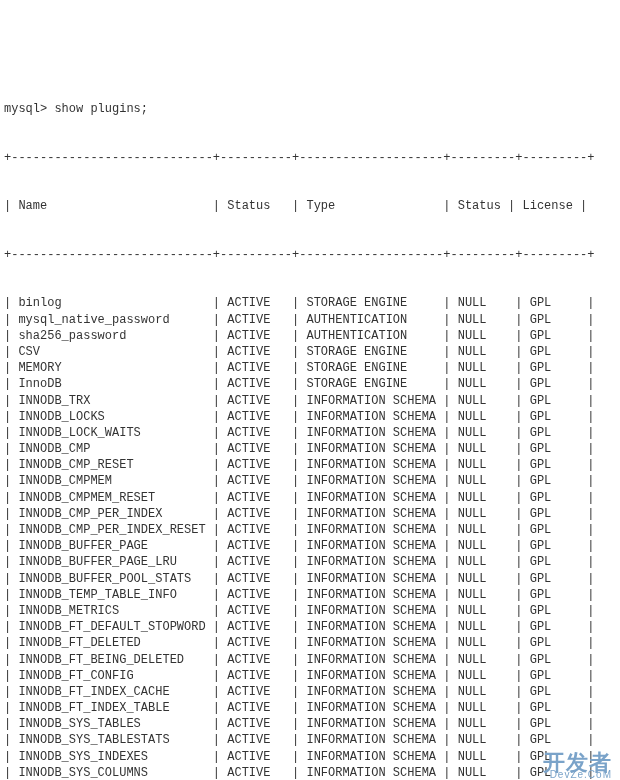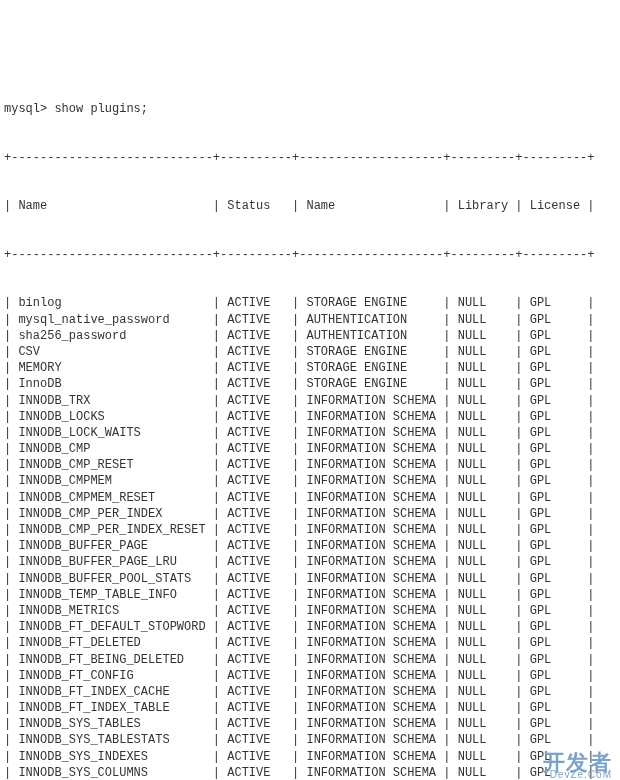--- a/index.html
+++ b/index.html
@@ -37,21 +37,21 @@
     }
   </style>
 </head>
 <body>
 
 
 
 <div class="terminal">
   <div class="row">mysql&gt; show plugins;</div>
   <div class="row sep">+----------------------------+----------+--------------------+---------+---------+</div>
-  <div class="row" id="header-row">| Name                       | Status   | Name               | Library | License |</div>
+  <div class="row" id="header-row">| Name                       | Status   | Type               | Status | License |</div>
   <div class="row sep">+----------------------------+----------+--------------------+---------+---------+</div>
   <div id="tbody"><div class="row">| binlog                     | ACTIVE   | STORAGE ENGINE     | NULL    | GPL     |</div><div class="row">| mysql_native_password      | ACTIVE   | AUTHENTICATION     | NULL    | GPL     |</div><div class="row">| sha256_password            | ACTIVE   | AUTHENTICATION     | NULL    | GPL     |</div><div class="row">| CSV                        | ACTIVE   | STORAGE ENGINE     | NULL    | GPL     |</div><div class="row">| MEMORY                     | ACTIVE   | STORAGE ENGINE     | NULL    | GPL     |</div><div class="row">| InnoDB                     | ACTIVE   | STORAGE ENGINE     | NULL    | GPL     |</div><div class="row">| INNODB_TRX                 | ACTIVE   | INFORMATION SCHEMA | NULL    | GPL     |</div><div class="row">| INNODB_LOCKS               | ACTIVE   | INFORMATION SCHEMA | NULL    | GPL     |</div><div class="row">| INNODB_LOCK_WAITS          | ACTIVE   | INFORMATION SCHEMA | NULL    | GPL     |</div><div class="row">| INNODB_CMP                 | ACTIVE   | INFORMATION SCHEMA | NULL    | GPL     |</div><div class="row">| INNODB_CMP_RESET           | ACTIVE   | INFORMATION SCHEMA | NULL    | GPL     |</div><div class="row">| INNODB_CMPMEM              | ACTIVE   | INFORMATION SCHEMA | NULL    | GPL     |</div><div class="row">| INNODB_CMPMEM_RESET        | ACTIVE   | INFORMATION SCHEMA | NULL    | GPL     |</div><div class="row">| INNODB_CMP_PER_INDEX       | ACTIVE   | INFORMATION SCHEMA | NULL    | GPL     |</div><div class="row">| INNODB_CMP_PER_INDEX_RESET | ACTIVE   | INFORMATION SCHEMA | NULL    | GPL     |</div><div class="row">| INNODB_BUFFER_PAGE         | ACTIVE   | INFORMATION SCHEMA | NULL    | GPL     |</div><div class="row">| INNODB_BUFFER_PAGE_LRU     | ACTIVE   | INFORMATION SCHEMA | NULL    | GPL     |</div><div class="row">| INNODB_BUFFER_POOL_STATS   | ACTIVE   | INFORMATION SCHEMA | NULL    | GPL     |</div><div class="row">| INNODB_TEMP_TABLE_INFO     | ACTIVE   | INFORMATION SCHEMA | NULL    | GPL     |</div><div class="row">| INNODB_METRICS             | ACTIVE   | INFORMATION SCHEMA | NULL    | GPL     |</div><div class="row">| INNODB_FT_DEFAULT_STOPWORD | ACTIVE   | INFORMATION SCHEMA | NULL    | GPL     |</div><div class="row">| INNODB_FT_DELETED          | ACTIVE   | INFORMATION SCHEMA | NULL    | GPL     |</div><div class="row">| INNODB_FT_BEING_DELETED    | ACTIVE   | INFORMATION SCHEMA | NULL    | GPL     |</div><div class="row">| INNODB_FT_CONFIG           | ACTIVE   | INFORMATION SCHEMA | NULL    | GPL     |</div><div class="row">| INNODB_FT_INDEX_CACHE      | ACTIVE   | INFORMATION SCHEMA | NULL    | GPL     |</div><div class="row">| INNODB_FT_INDEX_TABLE      | ACTIVE   | INFORMATION SCHEMA | NULL    | GPL     |</div><div class="row">| INNODB_SYS_TABLES          | ACTIVE   | INFORMATION SCHEMA | NULL    | GPL     |</div><div class="row">| INNODB_SYS_TABLESTATS      | ACTIVE   | INFORMATION SCHEMA | NULL    | GPL     |</div><div class="row">| INNODB_SYS_INDEXES         | ACTIVE   | INFORMATION SCHEMA | NULL    | GPL     |</div><div class="row">| INNODB_SYS_COLUMNS         | ACTIVE   | INFORMATION SCHEMA | NULL    | GPL     |</div></div>
   
   
 </div>
 
 <div class="watermark">开发者</div>
 <div class="watermark-sub">DevZe.CoM</div>
 
 

